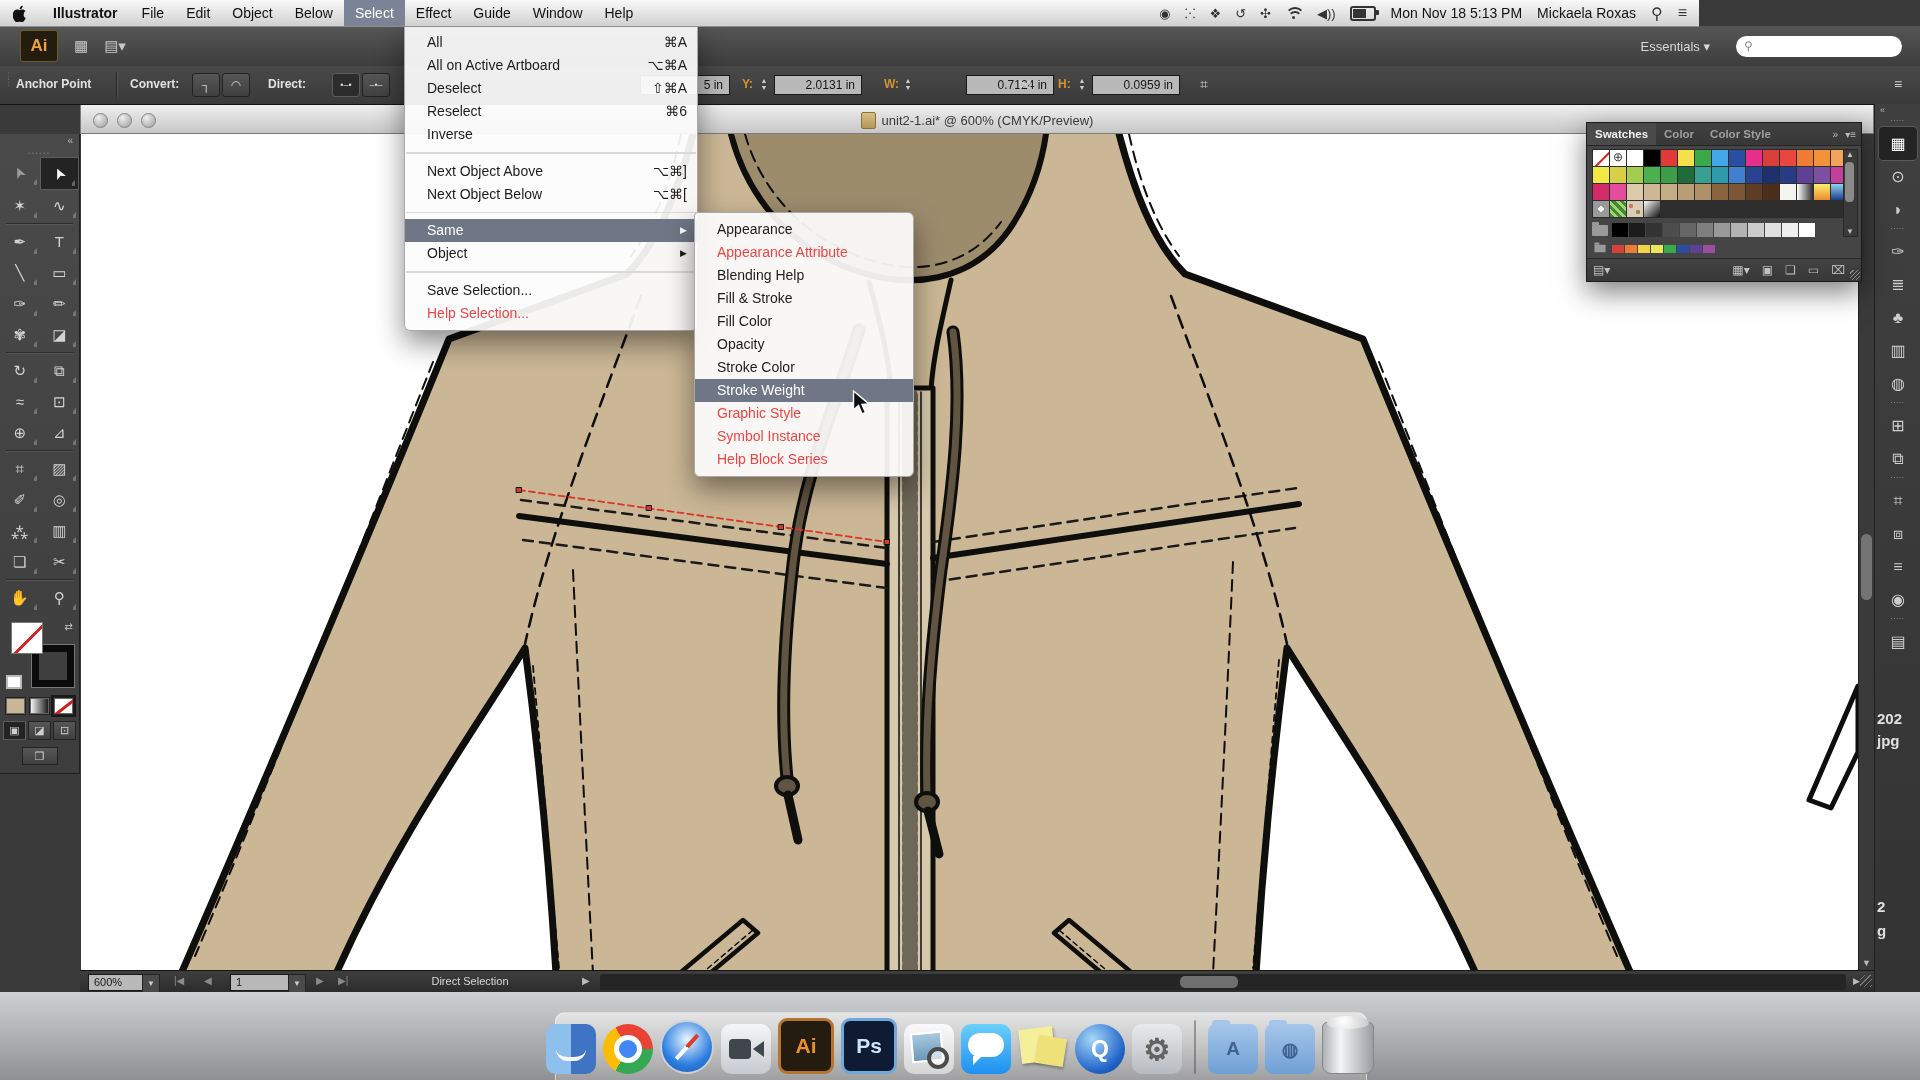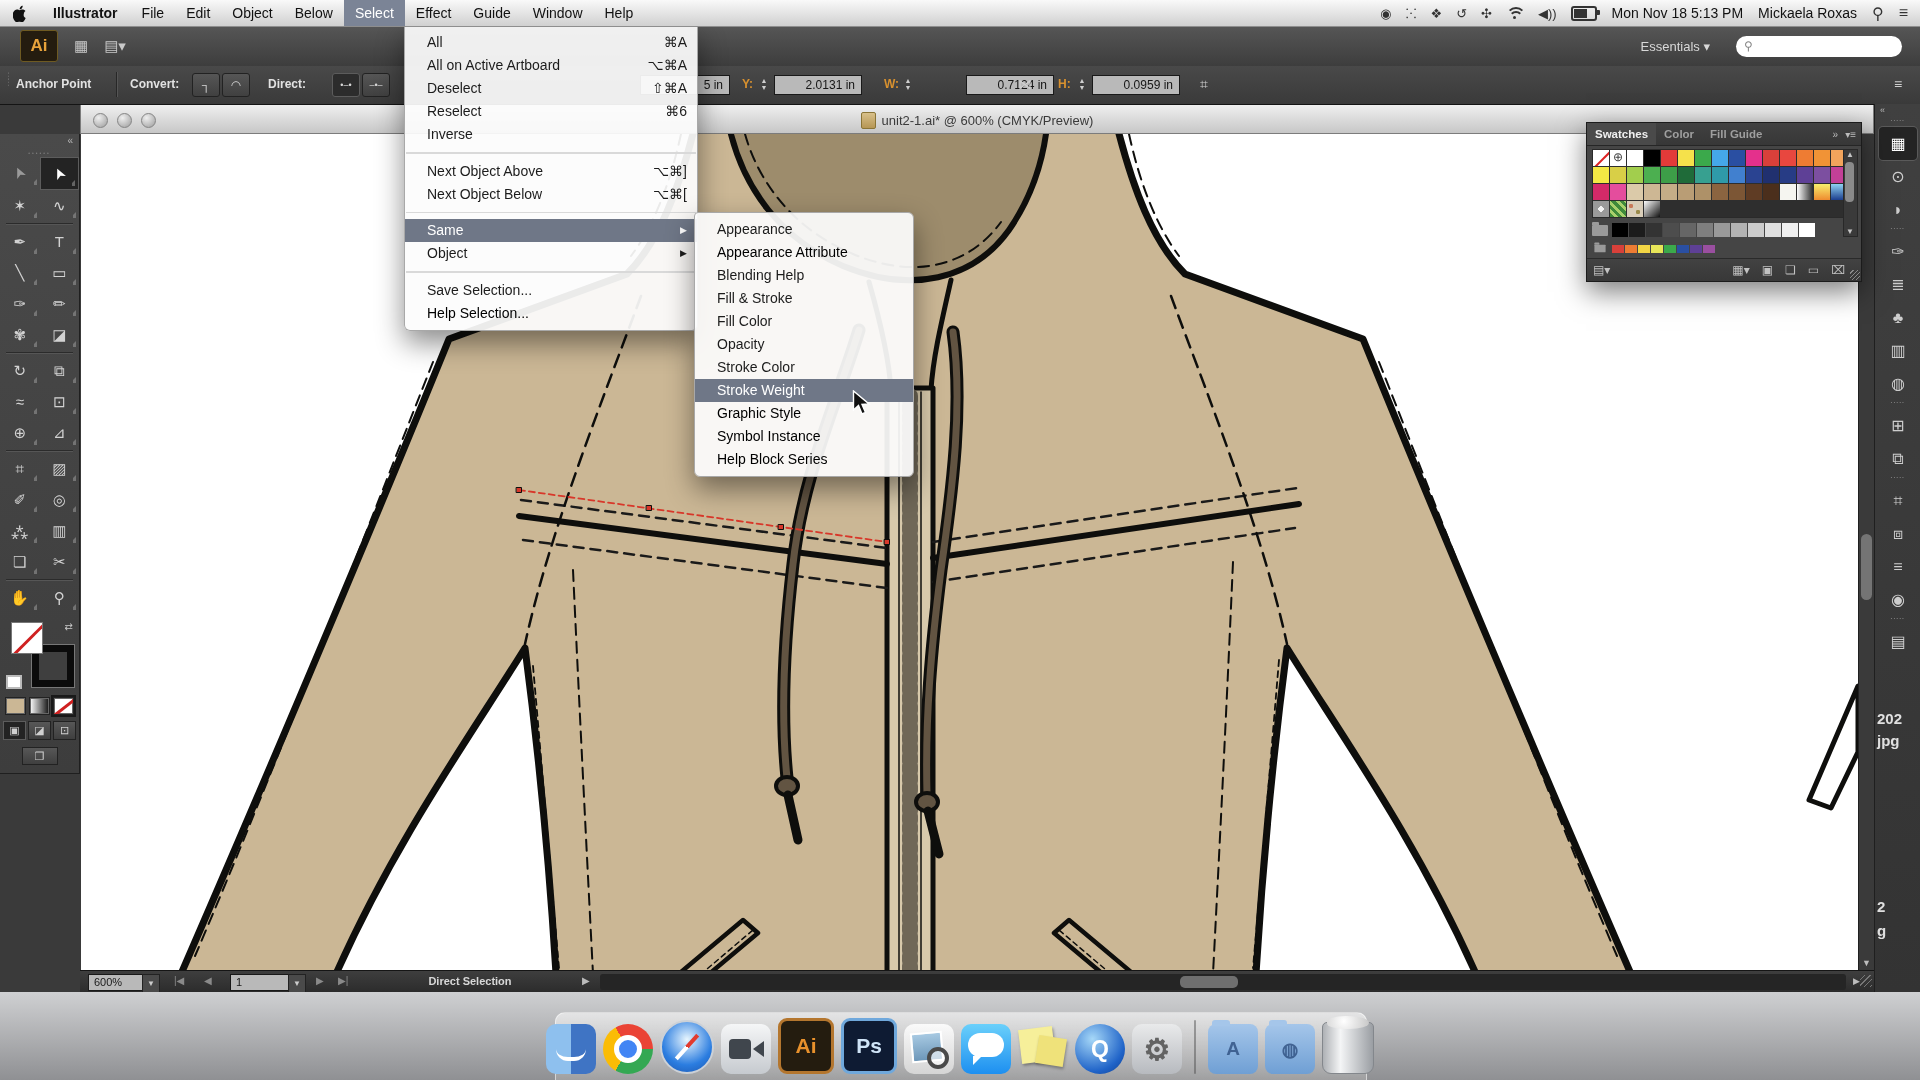--- a/index.html
+++ b/index.html
@@ -1,21 +1,21 @@
 <!DOCTYPE html>
 <html style="--jacket: #cbb795; --hood: #9d8c6c; --cord: #625442; --zip: #d7c9ab; --sel: #d8372a; --hl: #6f7787;"><head>
 <meta charset="utf-8">
 <style>
   html,body{margin:0;padding:0}
   body{width:1920px;height:1080px;position:relative;overflow:hidden;background:#3a3a3a;
        font-family:"Liberation Sans",sans-serif;color:#ddd}
   :root{--jacket:#cbb795;--hood:#9d8c6c;--cord:#625442;--zip:#d7c9ab;--sel:#d8372a;--hl:#6f7787}
 
   
-  .menubar{position:absolute;left:0;top:0;width:1920px;height:26px;
+  .menubar{position:absolute;left:0;top:0;width:1699px;height:26px;
     background:linear-gradient(#f9f9f9,#d0d0d0);border-bottom:1px solid #8e8e8e;
     display:flex;align-items:center;font-size:14px;color:#111;z-index:50}
   .apple{width:40px;display:flex;justify-content:center}
   .menubar-items{display:flex;height:26px}
   .menu-item{padding:0 11px;line-height:26px;white-space:nowrap}
   .menu-item.app{font-weight:bold;padding:0 13px}
   .menu-item.active{background:#7b8496;color:#fff}
   .menubar-right{margin-left:auto;display:flex;align-items:center;gap:15px;padding-right:12px;font-size:13px;color:#222}
   .status-icon{font-size:13px;color:#333}
   .clock,.mb-user{font-size:14px;color:#111}
@@ -75,21 +75,21 @@
   
   .statusbar{position:absolute;left:80px;top:970px;width:1794px;height:22px;
     background:linear-gradient(#3e3e3e,#2b2b2b);border-top:1px solid #151515;font-size:11px;color:#cfcfcf;z-index:4}
   .sb-zoom{position:absolute;left:8px;top:3px;width:48px;height:15px;background:#b9b9b9;color:#1a1a1a;
     line-height:15px;padding:0 5px;border:1px solid #191919}
   .sb-dd{position:absolute;top:3px;width:16px;height:17px;background:#4a4a4a;border:1px solid #222;
     color:#ccc;font-size:8px;text-align:center;line-height:17px}
   .sb-nav{position:absolute;top:4px;color:#8a8a8a;font-size:10px}
   .sb-field{position:absolute;left:150px;top:3px;width:52px;height:15px;background:#b9b9b9;color:#1a1a1a;
     line-height:15px;padding:0 5px;border:1px solid #191919;text-align:left}
-  .sb-tool{position:absolute;left:280px;top:4px;width:220px;text-align:center;color:#d8d8d8;font-weight:bold}
+  .sb-tool{position:absolute;left:280px;top:4px;width:220px;text-align:center;color:#d8d8d8;font-weight:normal}
   .sb-pop{position:absolute;left:502px;top:4px;color:#bbb;font-size:10px}
   .hscroll{position:absolute;left:520px;right:28px;top:3px;bottom:3px;background:#252525;border-radius:3px}
   .hthumb{position:absolute;left:580px;top:2px;bottom:2px;width:58px;background:#6f6f6f;border-radius:5px}
   .harrow{position:absolute;right:14px;top:5px;color:#bdbdbd;font-size:9px}
   .sgrip{position:absolute;right:2px;top:4px;width:12px;height:12px;
     background:repeating-linear-gradient(135deg,transparent 0 3px,#777 3px 4px)}
 
   
   .toolbar{position:absolute;left:0;top:134px;width:79px;background:linear-gradient(#4a4a4a,#3d3d3d);
     border-right:1px solid #1f1f1f;border-bottom:1px solid #1f1f1f;z-index:20;padding-bottom:8px}
@@ -173,21 +173,21 @@
   
   .ddmenu{position:absolute;background:rgba(252,252,252,.93);border:1px solid #a8a8a8;border-top:none;
     border-radius:0 0 6px 6px;box-shadow:0 12px 28px rgba(0,0,0,.45);padding:5px 0;z-index:40;
     font-size:14px;color:#1c1c1c}
   .submenu{border-radius:4px 6px 6px 6px;border-top:1px solid #a8a8a8}
   .menu-row{height:23px;line-height:23px;padding:0 10px 0 22px;display:flex;align-items:center;white-space:nowrap}
   .menu-row .ml{flex:1;padding-right:26px}
   .menu-row .mk{color:#1c1c1c}
   .menu-row .ma{font-size:9px;padding-left:8px}
   .menu-row.hl{background:var(--hl);color:#fff}
-  .menu-row.disabled{color:#000000}
+  .menu-row.disabled{color:#ef4444}
   .menu-sep{height:1.5px;background:#d9d9d9;margin:6px 1px}
   #select-menu{left:404px;top:26px;width:292px}
   #same-submenu{left:694px;top:212px;width:218px}
 
   
   .cursor{position:absolute;left:852px;top:390px;z-index:60}
 
   
   .desktop{position:absolute;left:0;top:992px;width:1920px;height:88px;
     background:linear-gradient(#cfd0d2,#8f9093);z-index:8}
@@ -548,21 +548,21 @@
     </div>
   <div class="smode">
       <div>❐</div>
     </div>
 </div>
 
 <div class="swpanel">
   <div class="swtabs">
       <span class="swtab active">Swatches</span>
       <span class="swtab">Color</span>
-      <span class="swtab">Fill Guide</span>
+      <span class="swtab">Color Style</span>
       <span class="hicons">
         <span>»</span>
         <span>▾≡</span>
       </span>
     </div>
   <div class="swgridwrap">
       <div class="swgrid">
         <div class="sw sw-none"></div>
         <div class="sw sw-reg">⊕</div>
         <div class="sw" style="background: rgb(255, 255, 255);"></div>

